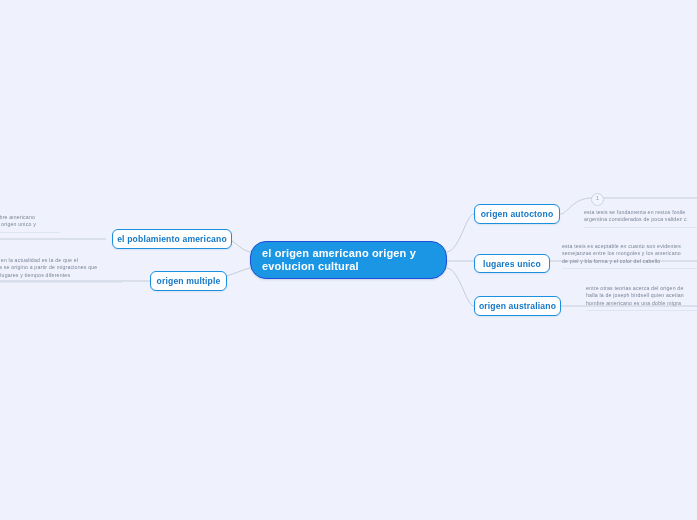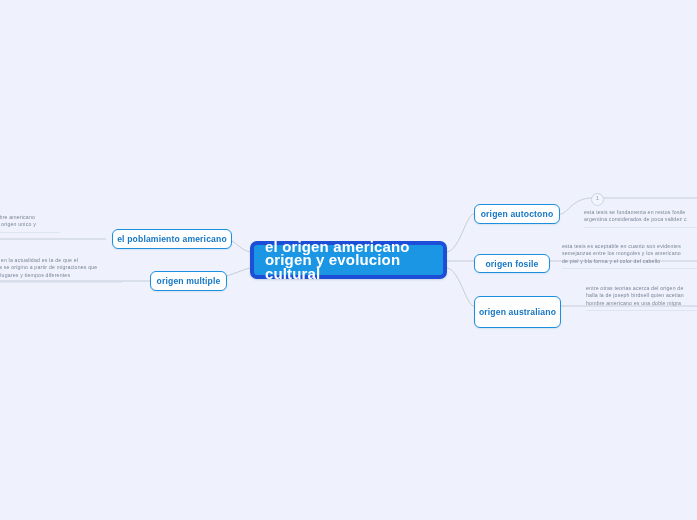--- a/index.html
+++ b/index.html
@@ -32,24 +32,24 @@
   .node {
     position: absolute;
     box-sizing: border-box;
     border-radius: 6px;
     display: flex;
     align-items: center;
     white-space: nowrap;
   }
   .node-root {
     background: #1b96e5;
-    border: 4px solid #1d4ed8;
-    border-radius: 7px;
+    border: 1px solid #1d4ed8;
+    border-radius: 16px;
     color: #ffffff;
-    font-size: 15px;
+    font-size: 11px;
     font-weight: bold;
     line-height: 13.5px;
     letter-spacing: 0.15px;
     padding: 7px 11px;
     white-space: normal;
     box-shadow: 0 1px 2px rgba(30,70,130,0.18);
   }
   .node-branch {
     background: #ffffff;
     border: 1.6px solid #1b8fe0;
@@ -125,24 +125,24 @@
 
   <div class="node node-branch" style="left:150px; top:271px; width:77px; height:20px;border-radius:6px;">
     <span>origen multiple</span>
   </div>
 
   <div class="node node-branch" style="left:474px; top:204px; width:86px; height:20px;">
     <span>origen autoctono</span>
   </div>
 
   <div class="node node-branch" style="left:474px; top:254px; width:76px; height:19px;">
-    <span>origen fosile</span>
+    <span>lugares unico</span>
   </div>
 
-  <div class="node node-branch" style="left:474px; top:296px; width:87px; height:32px;justify-content:center;">
+  <div class="node node-branch" style="left:474px; top:296px; width:87px; height:20px;justify-content:center;">
     <span>origen australiano</span>
   </div>
 
   <div class="badge" style="left:591px; top:193px;">
     <span>1</span>
   </div>
 
   <div class="note" style="left:-8px; top:214px; width:68px;">ombre americano
 del origen unico y</div>
 

